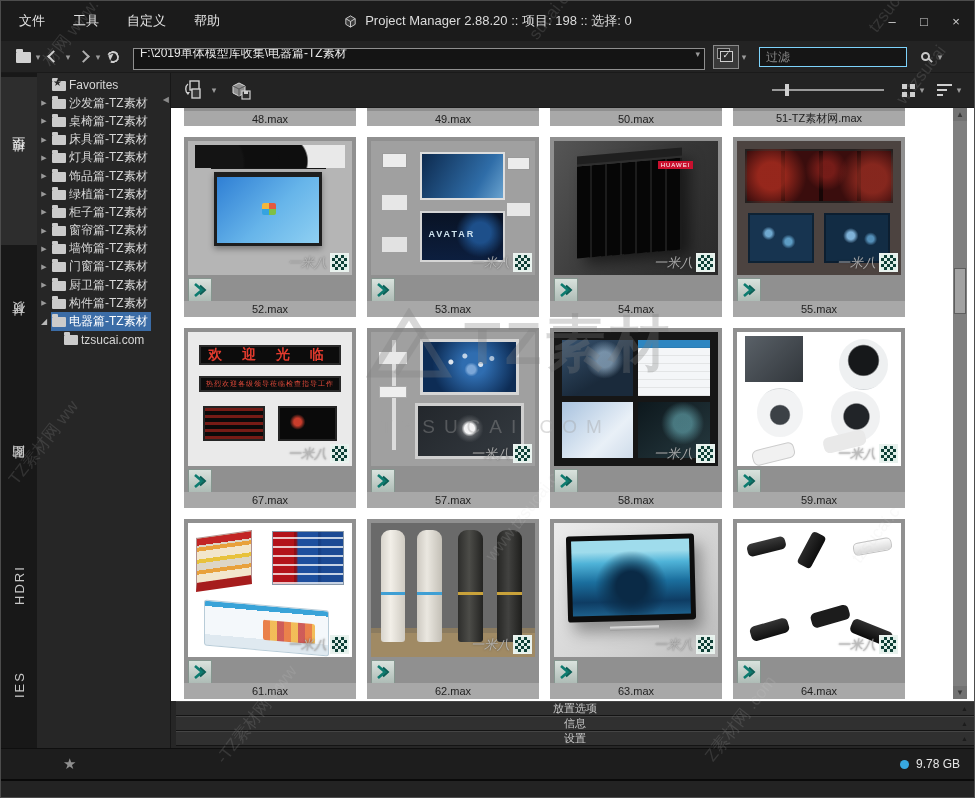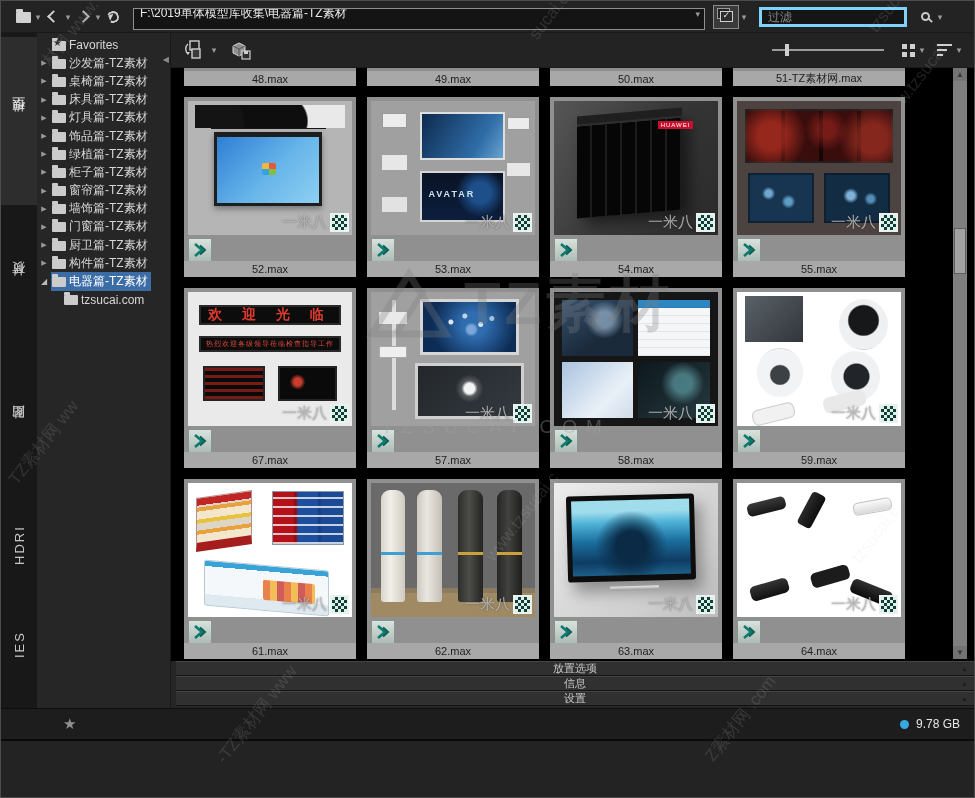--- a/index.html
+++ b/index.html
@@ -35,21 +35,21 @@
   .refresh-glyph:after{content:'';position:absolute;left:-4px;top:-3px;border:4px solid transparent;border-right-color:#cfcfcf;transform:rotate(45deg);}
   .path-wrap{position:relative;margin-left:10px;}
   .path-input{width:572px;height:22px;background:#141414;border:1px solid #8f8f8f;color:#e8e8e8;
       font-size:12px;padding:0 18px 12px 6px;font-family:"Liberation Sans","DejaVu Sans",sans-serif;}
   .path-caret{position:absolute;right:5px;top:6px;font-size:9px;color:#9a9a9a;}
   .batch-btn{margin-left:8px;width:26px;height:24px;border:1px solid #8a8a8a;background:#3a3a3a;
       display:flex;align-items:center;justify-content:center;position:relative;}
   .batch-glyph{width:13px;height:11px;border:1px solid #cfcfcf;background:#2c2c2c;position:relative;
       box-shadow:-3px -3px 0 -1px #232323,-3px -3px 0 0 #9a9a9a;}
   .batch-glyph:after{content:'✓';position:absolute;left:2px;top:-2px;font-size:9px;color:#e8e8e8;}
-  .filter-input{margin-left:10px;width:148px;height:20px;background:#151515;border:3px solid #7dd3fc;
+  .filter-input{margin-left:10px;width:148px;height:20px;background:#151515;border:1px solid #7dd3fc;
       color:#d8d8d8;font-size:12px;padding:0 6px;font-family:"Liberation Sans","DejaVu Sans",sans-serif;}
   .filter-input::placeholder{color:#8a8a8a;}
   .search-btn{margin-left:8px;}
   .search-glyph{width:9px;height:9px;border:2px solid #c8c8c8;border-radius:50%;position:relative;}
   .search-glyph:after{content:'';position:absolute;width:6px;height:2px;background:#c8c8c8;
       transform:rotate(45deg);right:-5px;bottom:-2px;}
   
   .main{display:flex;height:675px;}
   .side-strip{width:36px;background:#181818;display:flex;flex-direction:column;padding-top:4px;}
   .side-tab{writing-mode:vertical-rl;transform:rotate(180deg);display:flex;align-items:center;justify-content:center;
@@ -83,37 +83,37 @@
   .slider-handle{position:absolute;left:12%;top:-5px;width:4px;height:12px;background:#cfcfcf;}
   .grid-ico{width:13px;height:13px;position:relative;margin-right:2px;}
   .grid-ico i{position:absolute;width:5px;height:5px;background:#cfcfcf;}
   .grid-ico i:nth-child(1){left:0;top:0;}.grid-ico i:nth-child(2){left:8px;top:0;}
   .grid-ico i:nth-child(3){left:0;top:8px;}.grid-ico i:nth-child(4){left:8px;top:8px;}
   .sort-ico{width:15px;height:12px;position:relative;margin:0 2px 0 10px;}
   .sort-ico i{position:absolute;height:2px;background:#cfcfcf;left:0;}
   .sort-ico i:nth-child(1){width:15px;top:0;}.sort-ico i:nth-child(2){width:10px;top:5px;}
   .sort-ico i:nth-child(3){width:6px;top:10px;}
   
-  .grid{height:593px;background:#000000;position:relative;overflow:hidden;padding:0 0 3px 13px;}
+  .grid{height:593px;background:#ffffff;position:relative;overflow:hidden;padding:0 0 3px 13px;}
   .partial-row{display:flex;margin-bottom:11px;}
   .pcard{width:172px;margin-right:11px;}
   .psliver{height:3px;background:#8f8f8f;}
   .plabel{height:15px;background:#a8a8a8;color:#202020;font-size:11px;display:flex;align-items:center;justify-content:center;}
   .cards{display:flex;flex-wrap:wrap;width:740px;}
   .card{position:relative;width:172px;height:180px;background:#909090;margin:0 11px 11px 0;}
   .thumb{position:absolute;left:4px;right:4px;top:4px;height:134px;overflow:hidden;background:#a9a9a9;}
   .thumb i{position:absolute;display:block;}
   .thumb .le{display:none;}
   .max-badge{position:absolute;left:4px;top:141px;width:24px;height:24px;
       background:linear-gradient(#d9e2dd,#aebcb6);border:1px solid #86968f;
       display:flex;align-items:center;justify-content:center;}
   .card-label{position:absolute;left:0;right:0;bottom:0;height:16px;background:#a8a8a8;
       color:#1e1e1e;font-size:11px;display:flex;align-items:center;justify-content:center;}
   .wmrow{position:absolute;right:3px;bottom:3px;display:flex;align-items:flex-end;gap:3px;z-index:5;}
-  .stamp{color:rgba(190,190,190,.85);font-size:15px;text-shadow:0 0 2px rgba(40,40,40,.6);}
+  .stamp{color:rgba(190,190,190,.85);font-size:13px;text-shadow:0 0 2px rgba(40,40,40,.6);font-style:italic;}
   .qr{width:19px;height:19px;border:2px solid #e9f2ee;
       background:repeating-conic-gradient(#0e3f36 0 25%,#dfeee8 0 50%) 0 0/6px 6px;}
   
   .vscroll{position:absolute;right:7px;top:0;bottom:2px;width:14px;background:#7f7f7f;}
   .vs-up,.vs-down{position:absolute;left:0;width:14px;height:13px;background:#737373;
       color:#3a3a3a;font-size:8px;display:flex;align-items:center;justify-content:center;}
   .vs-up{top:0;}.vs-down{bottom:0;}
   .vs-thumb{position:absolute;left:1px;top:160px;width:12px;height:46px;background:#a2a2a2;border:1px solid #5e5e5e;}
   
   .k52{background:#b5b5b5;}
@@ -268,20 +268,40 @@
   .wm-frag:nth-child(6){left:468px;top:506px;}
   .wm-frag:nth-child(7){left:842px;top:524px;}
   .wm-frag:nth-child(8){left:196px;top:702px;}
   .wm-frag:nth-child(9){left:688px;top:706px;}
 </style>
 </head>
 <body>
 
 <div class="app">
 
+  <div class="titlebar">
+    <div class="menubar" id="menubar">
+        <span class="menu-item">文件</span>
+        <span class="menu-item">工具</span>
+        <span class="menu-item">自定义</span>
+        <span class="menu-item">帮助</span>
+      </div>
+    <div class="title-center">
+      <svg width="15" height="15" viewBox="0 0 16 16">
+        <path d="M3 5 L8 2 L13 5 L13 11 L8 14 L3 11 Z" fill="#3a3a3a" stroke="#cfcfcf" stroke-width="1"></path>
+        <path d="M3 5 L8 8 L13 5 M8 8 L8 14" stroke="#cfcfcf" stroke-width="1" fill="none"></path>
+      </svg>
+      <span>Project Manager 2.88.20  ::  项目: 198   ::  选择: 0</span>
+    </div>
+    <div class="win-controls">
+      <span class="win-btn">–</span>
+      <span class="win-btn">□</span>
+      <span class="win-btn">×</span>
+    </div>
+  </div>
 
 
   <div class="toolbar">
     <span class="tb-btn">
         <span class="tb-folder"></span>
       </span>
     <span class="caret">▾</span>
     <span class="tb-btn">
         <span class="chev-l"></span>
       </span>

